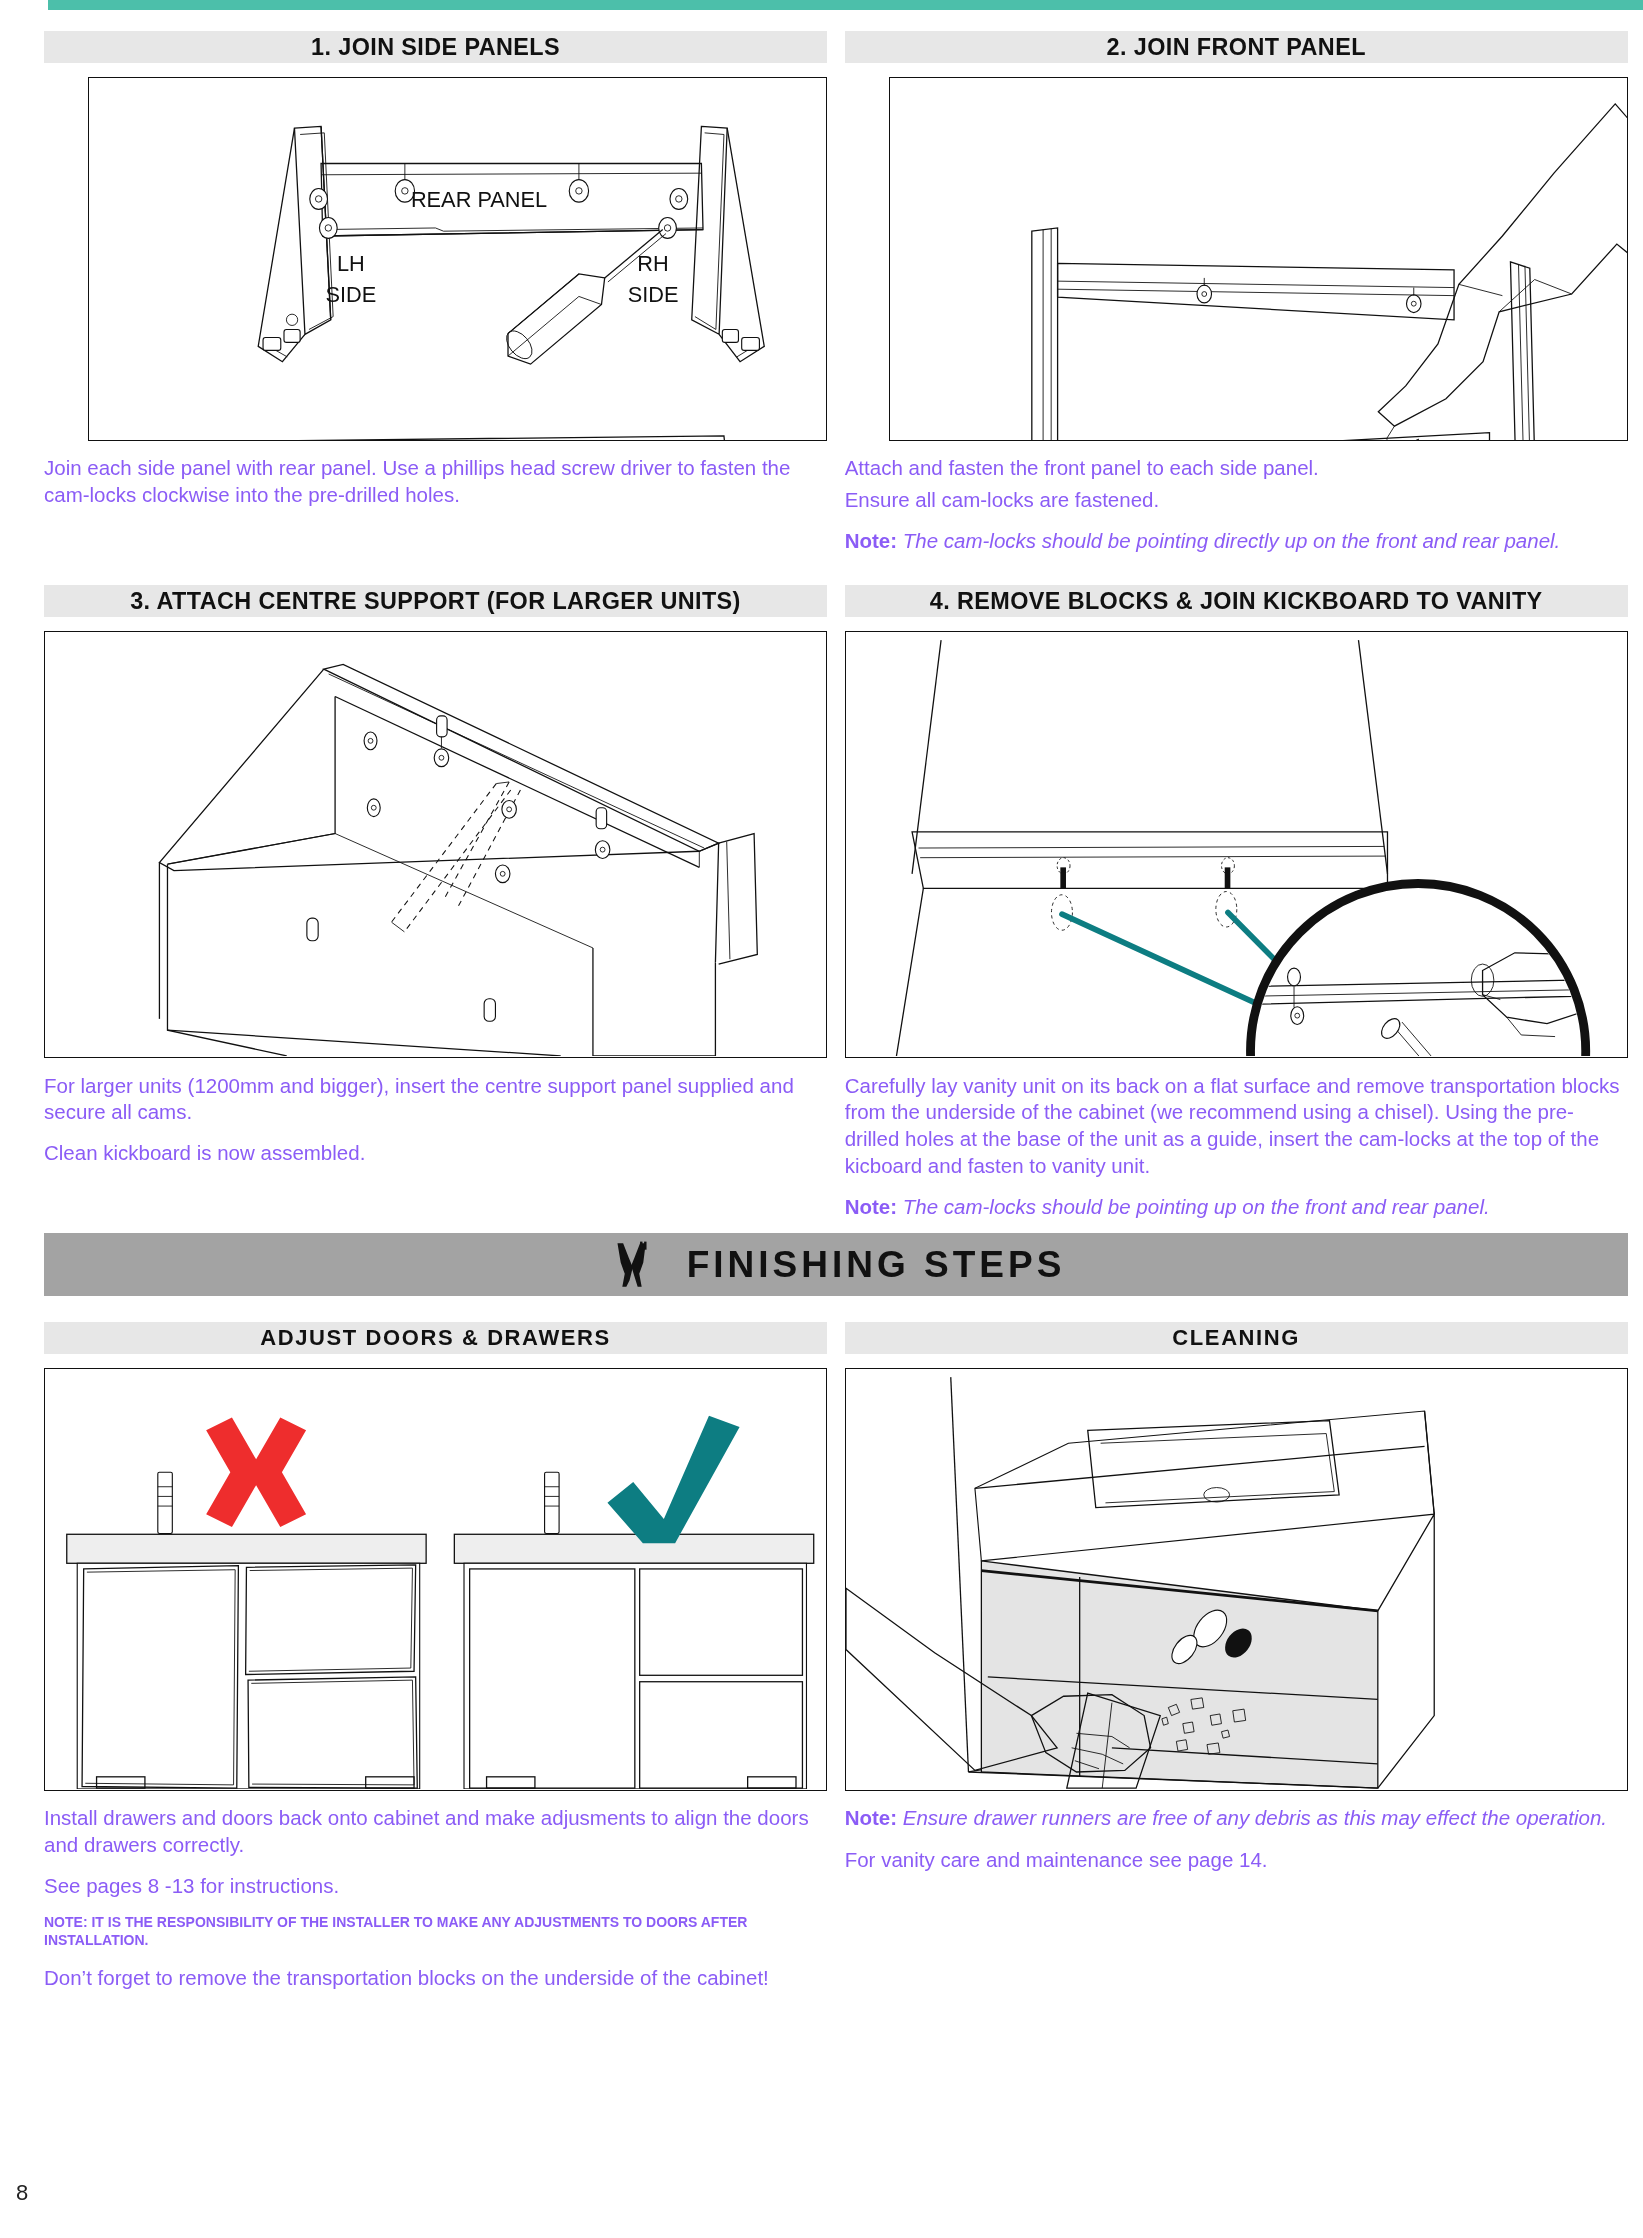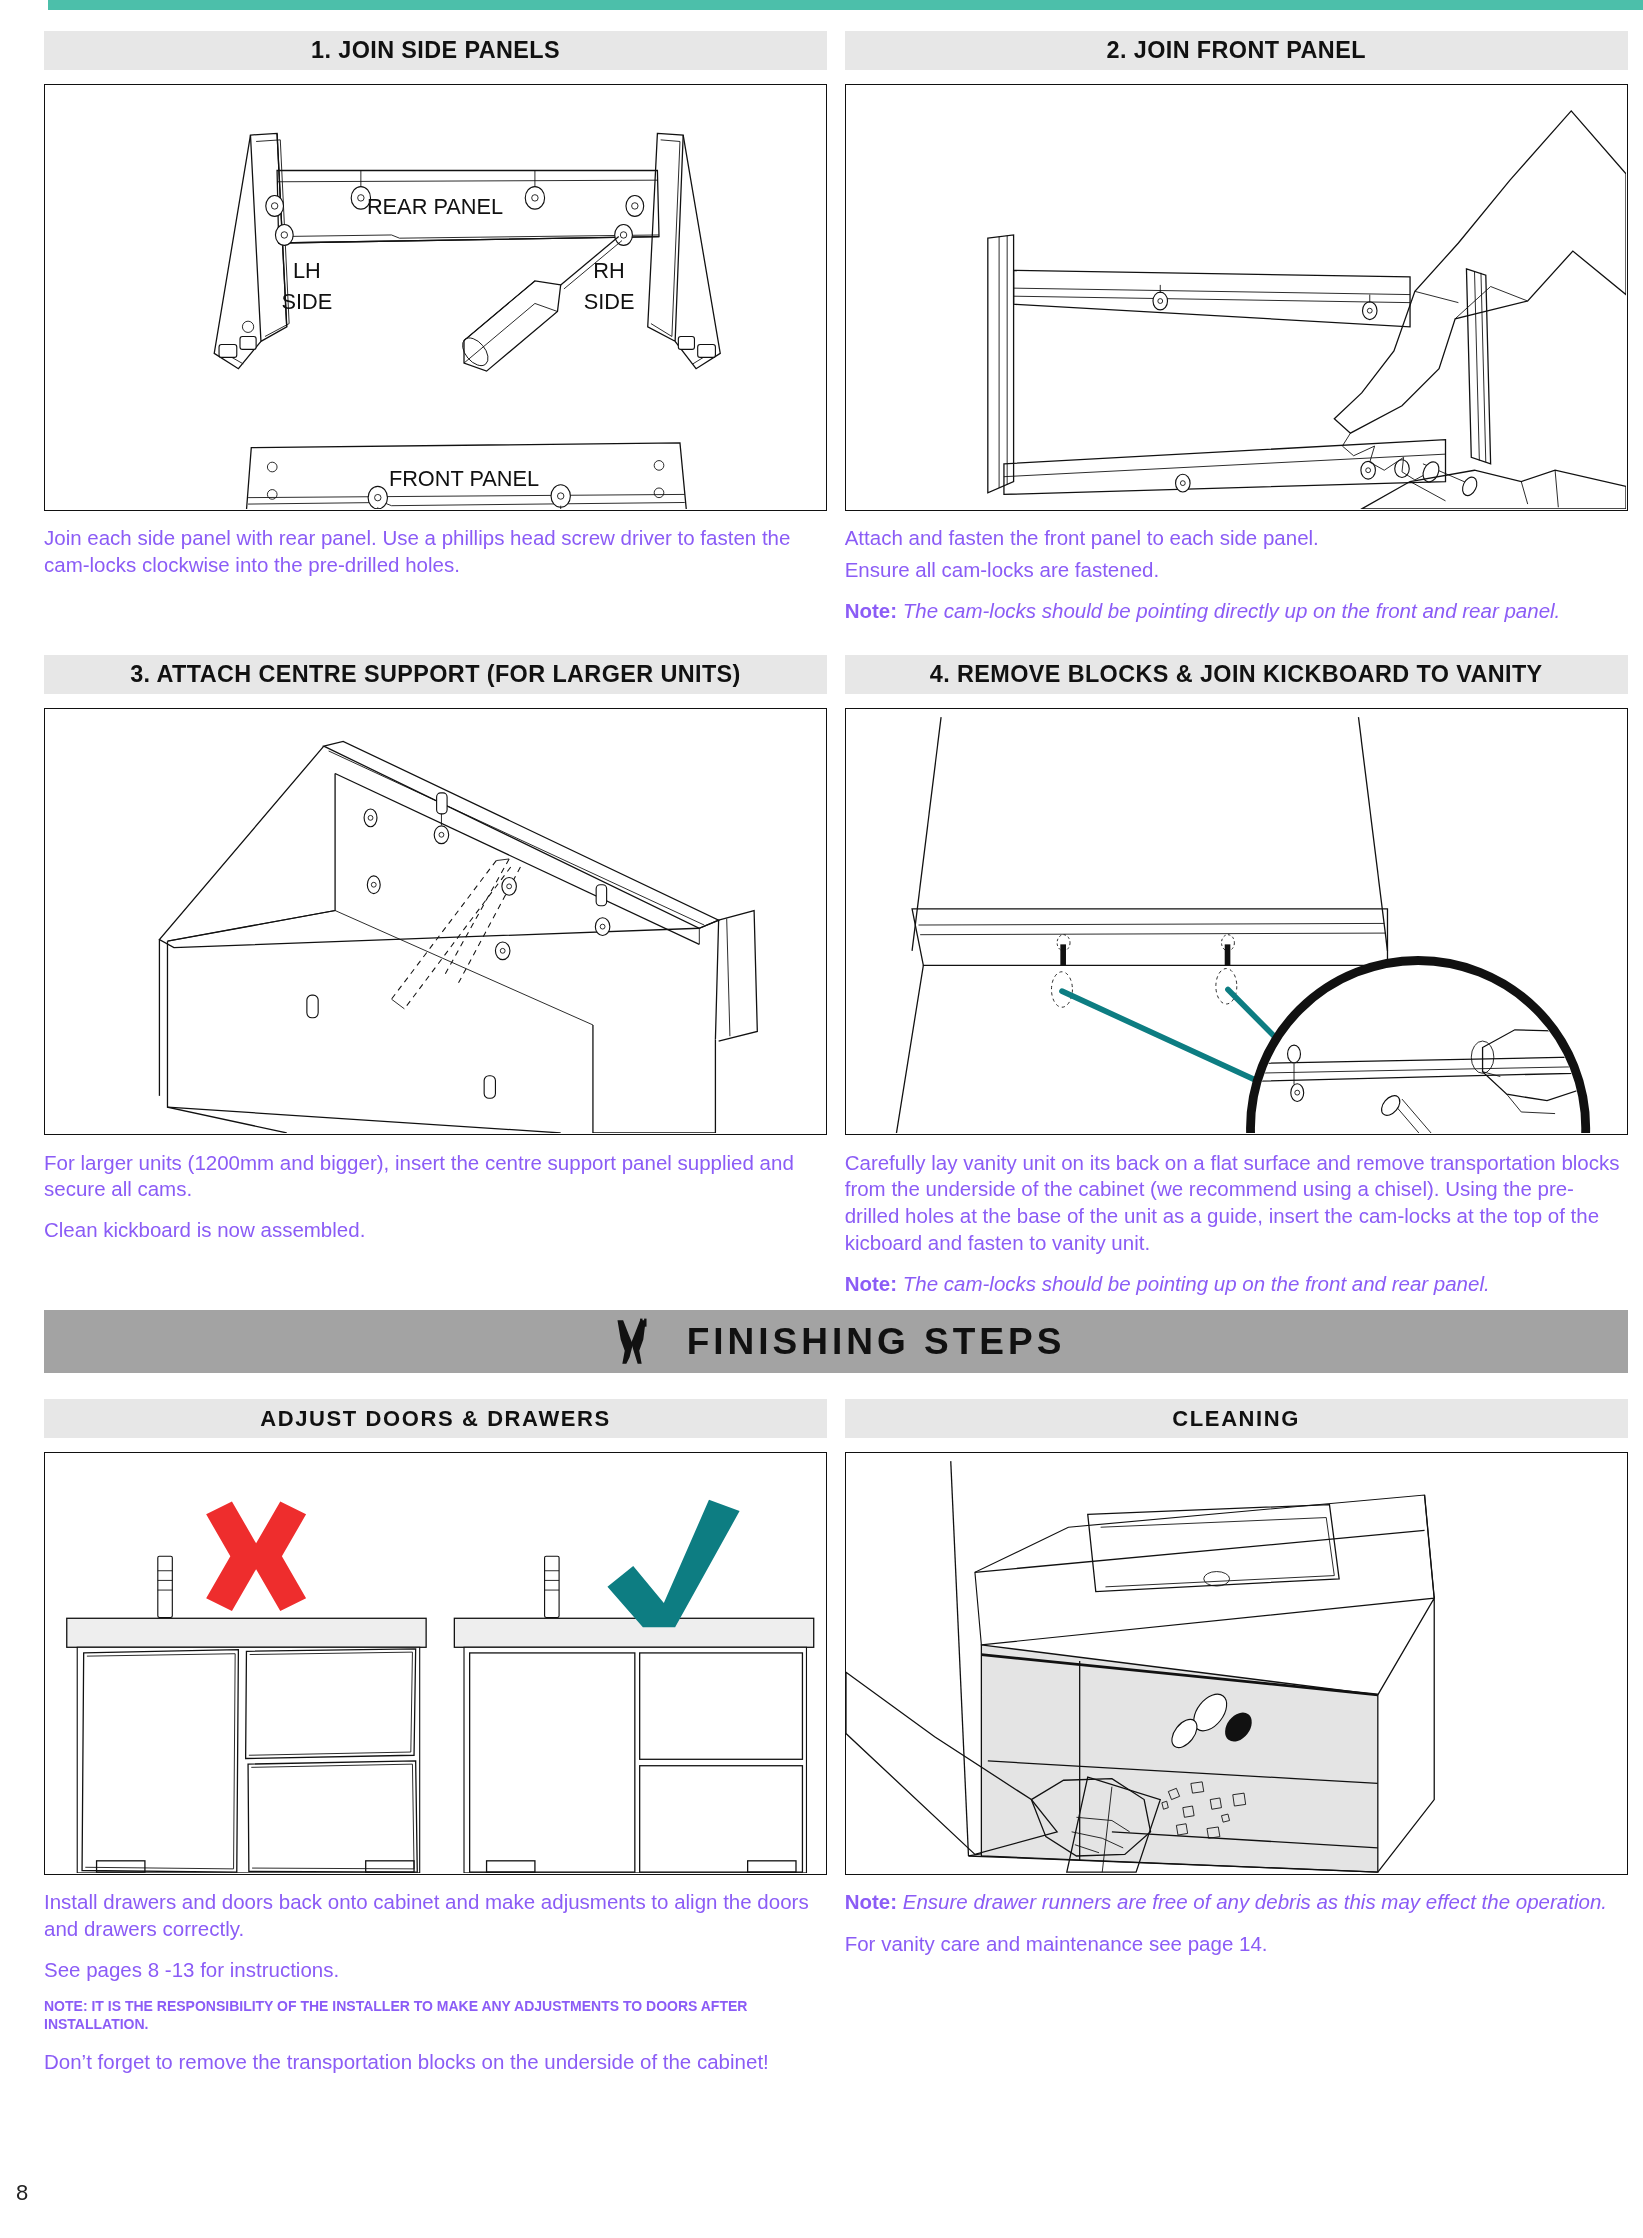--- a/index.html
+++ b/index.html
@@ -33,40 +33,40 @@
   .grid2 {
     display: flex;
     gap: 17.7px;
     width: 1584px;
   }
   .col { width: 783px; }
 
   
   .sec-head {
     background: #e7e7e7;
-    height: 39px;
+    height: 32px;
     display: flex;
     align-items: center;
     justify-content: center;
     font-size: 23.4px;
     font-weight: 700;
     letter-spacing: 0.4px;
     color: #111;
     margin-bottom: 13.7px;
   }
   .sec-head.small { font-size: 22px; letter-spacing: 1.6px; }
 
   
   .figure {
     border: 1.6px solid #111;
     background: #fff;
     position: relative;
     overflow: hidden;
   }
-  .fig-a { height: 427px; }
+  .fig-a { height: 364px; margin-left: 44px; }
   .fig-b { height: 427px; }
   .fig-c { height: 423px; }
 
   
   .caption {
     font-size: 20.5px;
     line-height: 1.3;
     color: #8b5cf6;
     margin-top: 14.5px;
   }

